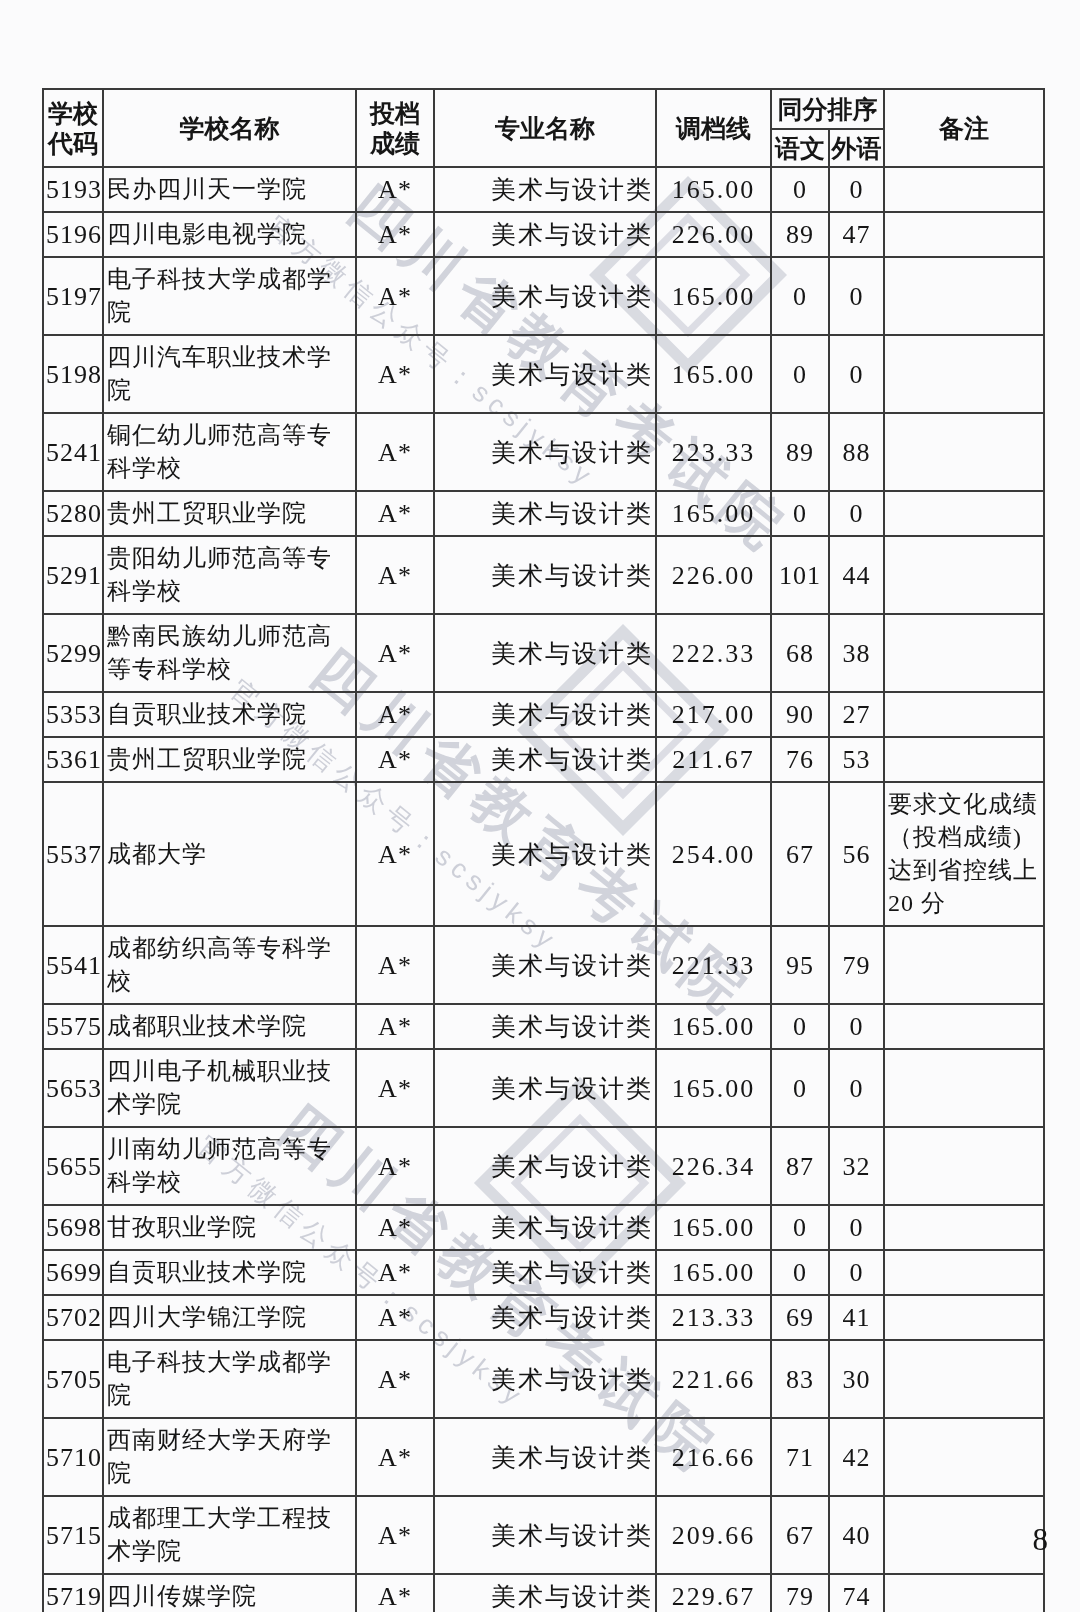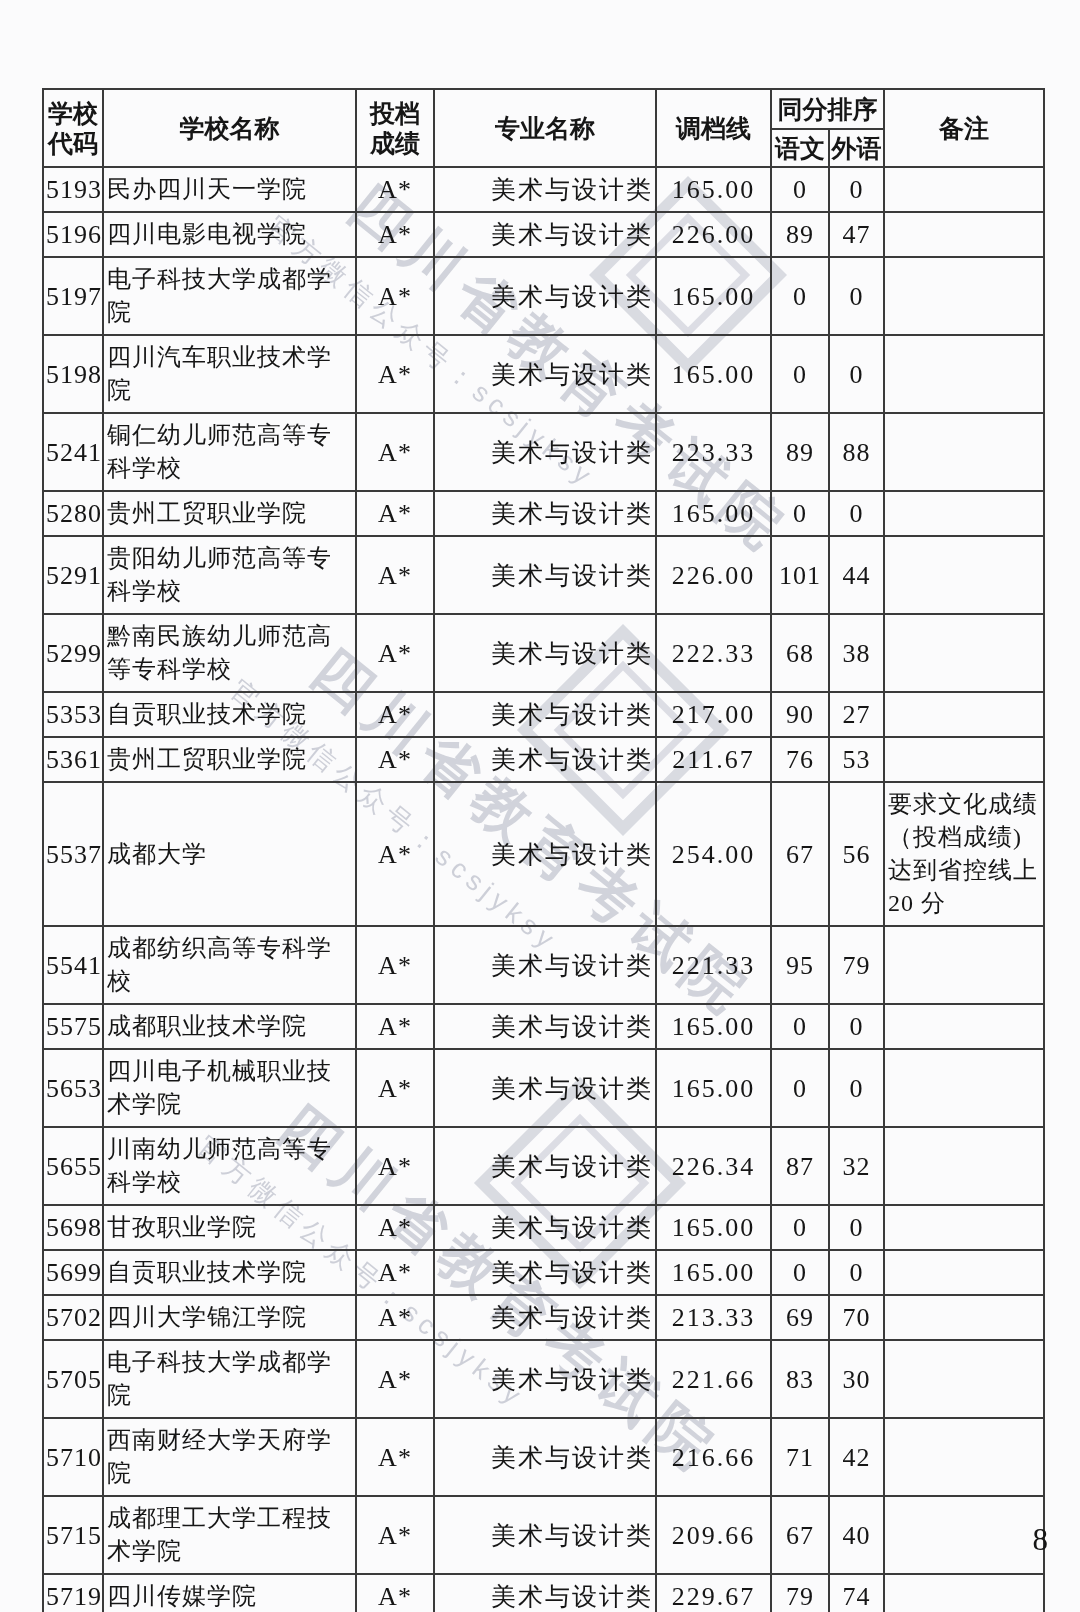--- a/index.html
+++ b/index.html
@@ -325,21 +325,21 @@
           <td class="cell-foreign-lang">0</td>
           <td class="cell-remarks"></td>
         </tr>
         <tr>
           <td class="cell-school-code">5702</td>
           <td class="cell-school-name">四川大学锦江学院</td>
           <td class="cell-major-code">A*</td>
           <td class="cell-major-name">美术与设计类</td>
           <td class="cell-score-line">213.33</td>
           <td class="cell-chinese">69</td>
-          <td class="cell-foreign-lang">70</td>
+          <td class="cell-foreign-lang">41</td>
           <td class="cell-remarks"></td>
         </tr>
         <tr>
           <td class="cell-school-code">5705</td>
           <td class="cell-school-name">电子科技大学成都学院</td>
           <td class="cell-major-code">A*</td>
           <td class="cell-major-name">美术与设计类</td>
           <td class="cell-score-line">221.66</td>
           <td class="cell-chinese">83</td>
           <td class="cell-foreign-lang">30</td>

